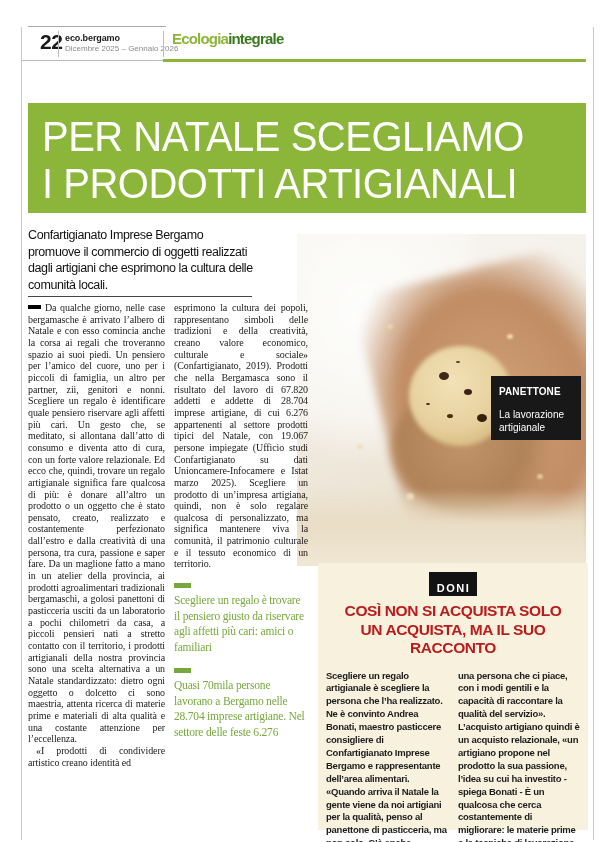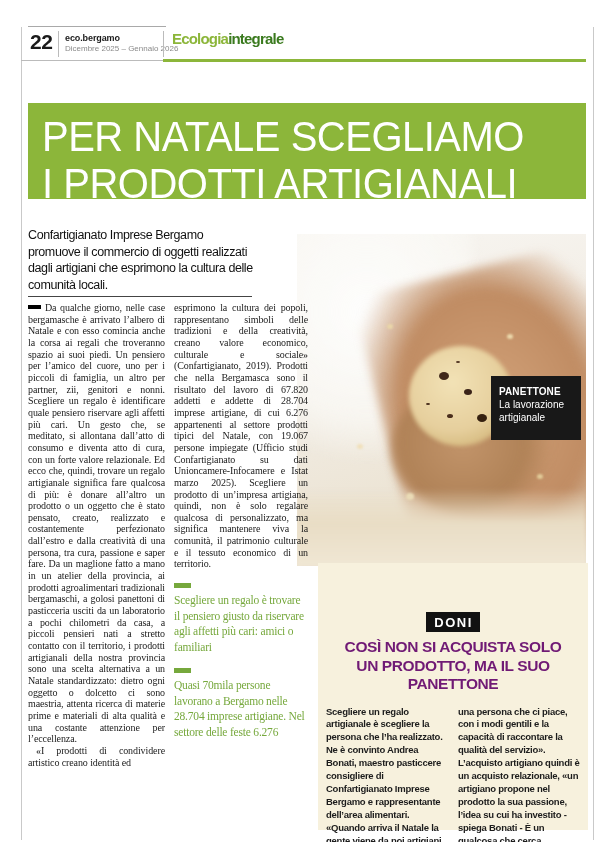--- a/index.html
+++ b/index.html
@@ -6,34 +6,34 @@
   html,body { background:#ffffff; }
   body { font-family:"Liberation Serif", serif; color:#1a1a1a; }
   .page { position:relative; width:606px; height:842px; background:#fff; overflow:hidden; }
 
   .vrule { position:absolute; width:1px; background:#c9c9c9; top:27px; bottom:2px; }
   .vrule.left { left:21px; }
   .vrule.right { left:593px; }
 
   
   .hd-topline { position:absolute; left:28px; top:26px; width:138px; height:1px; background:#a9a9a9; }
-  .hd-pagenum { position:absolute; left:30px; top:30px; font-family:"Liberation Sans",sans-serif; font-weight:bold; font-size:21px; letter-spacing:-0.5px; }
+  .hd-pagenum { position:absolute; left:40px; top:30px; font-family:"Liberation Sans",sans-serif; font-weight:bold; font-size:21px; letter-spacing:-0.5px; }
   .hd-sep1 { position:absolute; left:58px; top:31px; width:1px; height:26px; background:#bbb; }
   .hd-mast { position:absolute; left:65px; top:33px; font-family:"Liberation Sans",sans-serif; }
   .hd-mast .m1 { font-weight:bold; font-size:9px; letter-spacing:-0.1px; }
   .hd-mast .m2 { font-size:8px; color:#8a8a8a; margin-top:1px; }
   .hd-sep2 { position:absolute; left:163px; top:31px; width:1px; height:26px; background:#bbb; }
   .hd-section { position:absolute; left:172px; top:30px; font-family:"Liberation Sans",sans-serif; font-weight:bold; font-size:15px; letter-spacing:-0.8px; }
   .hd-section .light { color:#8cb63a; }
   .hd-section .dark { color:#3a7a1e; }
   .hd-rule-gray { position:absolute; left:21px; top:60px; width:142px; height:1px; background:#bbb; }
   .hd-rule-green { position:absolute; left:163px; top:59px; width:423px; height:3px; background:#8cb63a; }
 
   
-  .banner { position:absolute; left:28px; top:103px; width:558px; height:96px; background:#8cb63a; color:#ffffff; font-family:"Liberation Sans",sans-serif; padding:10px 14px 0 14px; }
+  .banner { position:absolute; left:28px; top:103px; width:558px; height:110px; background:#8cb63a; color:#ffffff; font-family:"Liberation Sans",sans-serif; padding:10px 14px 0 14px; }
   .banner .hl { font-size:40px; font-weight:400; line-height:47px; letter-spacing:-0.5px; transform:scaleY(1.04); transform-origin:top left; white-space:nowrap; }
 
   
   .lead { position:absolute; left:28px; top:227px; width:228px; font-family:"Liberation Sans",sans-serif; font-size:12.5px; line-height:16.5px; letter-spacing:-0.4px; color:#111; }
   .lead b { font-weight:normal; }
   .lead-rule { position:absolute; left:28px; top:296px; width:224px; height:1px; background:#444; }
 
   
   .photo { position:absolute; left:297px; top:234px; width:289px; height:332px; overflow:hidden;
            background:linear-gradient(165deg,#f8f6f2 0%,#f2ede5 40%,#ece4d4 72%,#ebe2d0 100%); }
@@ -47,38 +47,38 @@
            background:radial-gradient(circle at 42% 36%, #f2e2b6 0%, #e6cf9d 55%, #d9bf86 72%, rgba(217,191,134,0) 80%); filter:blur(2px); }
   .photo .chips { position:absolute; left:142px; top:138px; width:10px; height:8px; border-radius:50%; background:#41281a; filter:blur(0.6px);
            box-shadow: 24px 16px 0 -1px #3a2318, 6px 40px 0 -2px #4a2e1c, 38px 42px 0 0 #35200f, -16px 28px 0 -3px #452a18, 14px -14px 0 -3px #503320; }
   .photo .crumbs { position:absolute; left:90px; top:90px; width:6px; height:5px; border-radius:50%; background:#e9d6a8; filter:blur(0.8px);
            box-shadow: 120px 10px 0 0 #ecd9ac, 140px 60px 0 1px #e5cf9e, 20px 170px 0 1px #eadbb2, 150px 150px 0 0 #e2cc98, -30px 120px 0 0 #f0e0ba; }
   .photo .table { position:absolute; left:0; right:0; bottom:0; height:78px;
            background:linear-gradient(180deg, rgba(233,222,200,0) 0%, #e9ddc5 45%, #f0e7d4 100%); filter:blur(2px); }
   .caption { position:absolute; left:194px; top:142px; width:90px; height:64px; background:#181818; color:#fff;
            font-family:"Liberation Sans",sans-serif; padding:10px 7px 0 8px; }
   .caption .ct { font-weight:bold; font-size:10px; letter-spacing:0.1px; }
-  .caption .cx { font-size:10px; line-height:12.5px; margin-top:2px; }
+  .caption .cx { font-size:10px; line-height:12.5px; margin-top:12px; }
 
   
   .col { position:absolute; top:302px; font-size:10px; line-height:11.65px; text-align:justify; letter-spacing:-0.1px; }
   .col1 { left:28px; width:137px; height:528px; overflow:hidden; }
   .col2 { left:174px; width:134px; height:500px; overflow:hidden; }
   .col p.cont { text-indent:0; }
   .col p.indent { text-indent:8px; }
   .pmark { display:inline-block; width:13px; height:4px; background:#000; margin-right:4px; vertical-align:2px; }
 
   .callout { margin-top:13px; font-family:"Liberation Serif",serif; font-weight:normal; font-size:11.5px; line-height:15.5px; color:#76a83c; text-align:left; letter-spacing:-0.2px; }
   .callout .dash { display:block; width:17px; height:5px; background:#76a83c; margin-bottom:5px; }
 
   
   .doni { position:absolute; left:318px; top:563px; width:270px; height:267px; background:#f7f1dd; font-family:"Liberation Sans",sans-serif; }
   .doni .badge-row { text-align:center; padding-top:9px; }
-  .doni .badge { display:inline-block; background:#121212; color:#fff; font-weight:bold; font-size:13px; letter-spacing:1.5px; padding:3px 7px 2px 8px;margin-top:40px; }
-  .doni .dhl { text-align:center; font-weight:bold; font-size:15.5px; line-height:18.5px; letter-spacing:-0.4px; margin-top:6px; color:#701a75; }
+  .doni .badge { display:inline-block; background:#121212; color:#fff; font-weight:bold; font-size:11px; letter-spacing:1.5px; padding:10px 7px 2px 8px; }
+  .doni .dhl { text-align:center; font-weight:bold; font-size:15.5px; line-height:18.5px; letter-spacing:-0.4px; margin-top:6px; color:#b91c1c; }
   .doni .cols { display:flex; gap:10px; padding:12px 8px 0 8px; }
   .doni .dcol { flex:1; font-weight:bold; font-size:9.5px; line-height:12.9px; letter-spacing:-0.25px; color:#1c1c1c; }
 </style>
 </head>
 <body>
 
 <div class="page">
 
   <div class="vrule left"></div>
   <div class="vrule right"></div>
@@ -125,21 +125,21 @@
   <div class="col col2">
     <p class="cont"><span>esprimono la cultura dei popoli, rappresentano simboli delle tradizioni e della creatività, creano valore economico, culturale e sociale» (Confartigianato, 2019). Prodotti che nella Bergamasca sono il risultato del lavoro di 67.820 addetti e addette di 28.704 imprese artigiane, di cui 6.276 appartenenti al settore prodotti tipici del Natale, con 19.067 persone impiegate (Ufficio studi Confartigianato su dati Unioncamere-Infocamere e Istat marzo 2025). Scegliere un prodotto di un’impresa artigiana, quindi, non è solo regalare qualcosa di personalizzato, ma significa mantenere viva la comunità, il patrimonio culturale e il tessuto economico di un territorio.</span></p>
     <div class="callout"><span class="dash"></span><span>Scegliere un regalo è trovare il pensiero giusto da riservare agli affetti più cari: amici o familiari</span></div>
     <div class="callout"><span class="dash"></span><span>Quasi 70mila persone lavorano a Bergamo nelle 28.704 imprese artigiane. Nel settore delle feste 6.276</span></div>
   </div>
 
   <div class="doni">
     <div class="badge-row"><span class="badge">DONI</span></div>
     <div class="dhl">
       <div>COSÌ NON SI ACQUISTA SOLO</div>
-      <div>UN PRODOTTO, MA IL SUO PANETTONE</div>
+      <div>UN ACQUISTA, MA IL SUO RACCONTO</div>
     </div>
     <div class="cols">
       <div class="dcol"><span>Scegliere un regalo artigianale è scegliere la persona che l’ha realizzato. Ne è convinto </span><span>Andrea Bonati</span><span>, maestro pasticcere consigliere di Confartigianato Imprese Bergamo e rappresentante dell’area alimentari. «Quando arriva il Natale la gente viene da noi artigiani per la qualità, penso al panettone di pasticceria, ma non solo. C’è anche qualcosa di più. Scegliamo l’artigianale anche perché è più umano. In un negozio locale troviamo</span></div>
       <div class="dcol"><span>una persona che ci piace, con i modi gentili e la capacità di raccontare la qualità del servizio». L’acquisto artigiano quindi è un acquisto relazionale, «un artigiano propone nel prodotto la sua passione, l’idea su cui ha investito - spiega Bonati - È un qualcosa che cerca costantemente di migliorare: le materie prime e le tecniche di lavorazione. Il suo è un prodotto che non è solo da vendere, ma da raccontare e da condividere».</span></div>
     </div>
   </div>
 
 </div>
 
 </body></html>

